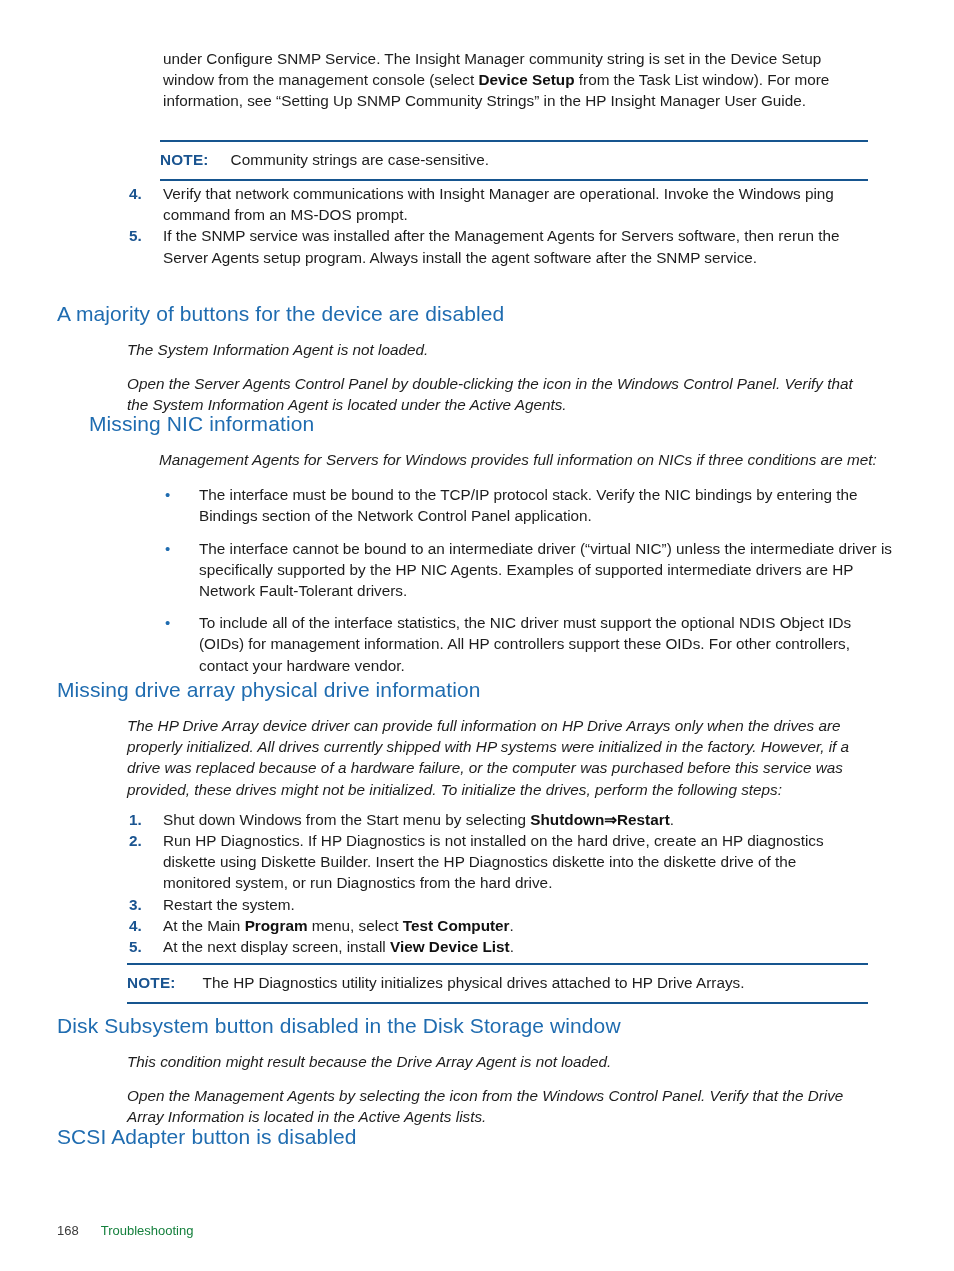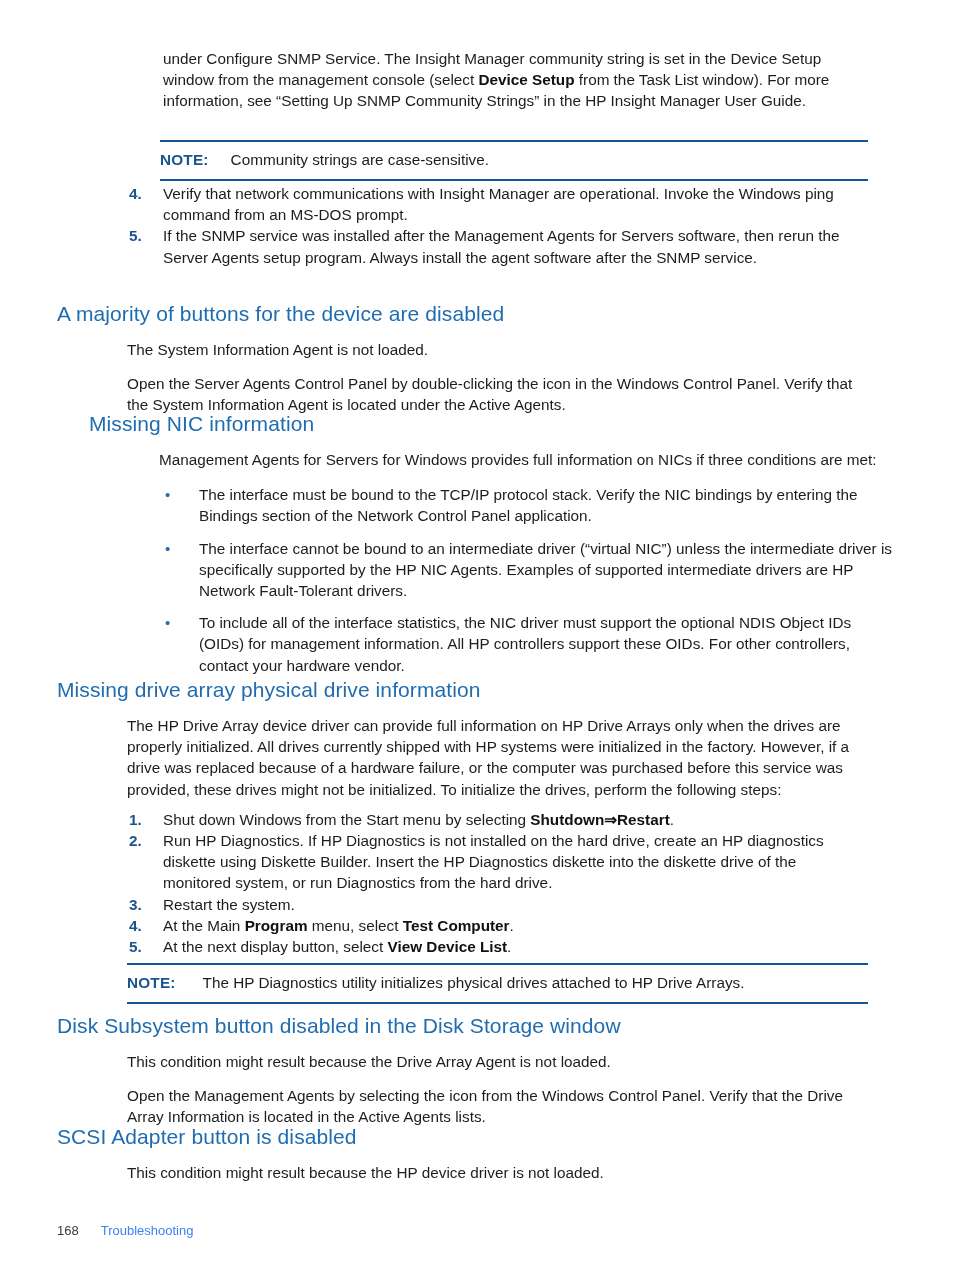--- a/index.html
+++ b/index.html
@@ -35,20 +35,21 @@
     position: absolute;
     left: 163px;
     top: 48px;
     width: 705px;
   }
   .body-para {
     margin-left: 127px;
     margin-right: 86px;
     margin-top: 0;
     margin-bottom: 0;
+    font-style: italic;
   }
   .gap { height: 13px; }
 
   
   h2.heading {
     font-size: 21px;
     font-weight: normal;
     color: #1f6cb0;
     margin: 0 0 0 57px;
     line-height: 24px;
@@ -146,21 +147,21 @@
     position: absolute;
     left: 57px;
     top: 1223px;
     font-size: 13px;
     color: #3a3a3a;
     display: flex;
     gap: 22px;
     align-items: baseline;
   }
   .footer .pagenum { color: #3a3a3a; }
-  .footer .chapter { color: #3b82f6; text-align: center; }
+  .footer .chapter { color: #15803d; text-align: center; }
 </style>
 </head>
 <body>
 
 <div class="page">
 
   <p class="para intro-para"><span>under Configure SNMP Service. The Insight Manager community string is set in the Device Setup window from the management console (select </span><b>Device Setup</b><span> from the Task List window). For more information, see “Setting Up SNMP Community Strings” in the HP Insight Manager User Guide.</span></p>
 
   <div class="note note-1">
     <div class="rule"></div>
@@ -230,21 +231,21 @@
       <li>
         <span class="marker">3.</span>
         <span>Restart the system.</span>
       </li>
       <li>
         <span class="marker">4.</span>
         <span><span>At the Main </span><b>Program</b><span> menu, select </span><b>Test Computer</b><span>.</span></span>
       </li>
       <li>
         <span class="marker">5.</span>
-        <span><span>At the next display button, select </span><b>View Device List</b><span>.</span></span>
+        <span><span>At the next display screen, install </span><b>View Device List</b><span>.</span></span>
       </li>
     </ol>
   </div>
 
   <div class="sec" style="top:963px;">
     <div class="note note-2">
       <div class="rule"></div>
       <div class="note-row">
         <span class="note-label">NOTE:</span>
         <span class="note-text">The HP Diagnostics utility initializes physical drives attached to HP Drive Arrays.</span>
@@ -257,21 +258,20 @@
     <h2 class="heading">Disk Subsystem button disabled in the Disk Storage window</h2>
     <div class="gap"></div>
     <p class="para body-para">This condition might result because the Drive Array Agent is not loaded.</p>
     <div class="gap"></div>
     <p class="para body-para">Open the Management Agents by selecting the icon from the Windows Control Panel. Verify that the Drive Array Information is located in the Active Agents lists.</p>
   </div>
 
   <div class="sec" style="top:1125px;">
     <h2 class="heading">SCSI Adapter button is disabled</h2>
     <div class="gap"></div>
-    <p class="para body-para">This condition might result because the HP device driver is not loaded.</p>
   </div>
 
   <div class="footer">
     <span class="pagenum">168</span>
     <span class="chapter">Troubleshooting</span>
   </div>
 
 </div>
 
 </body></html>

